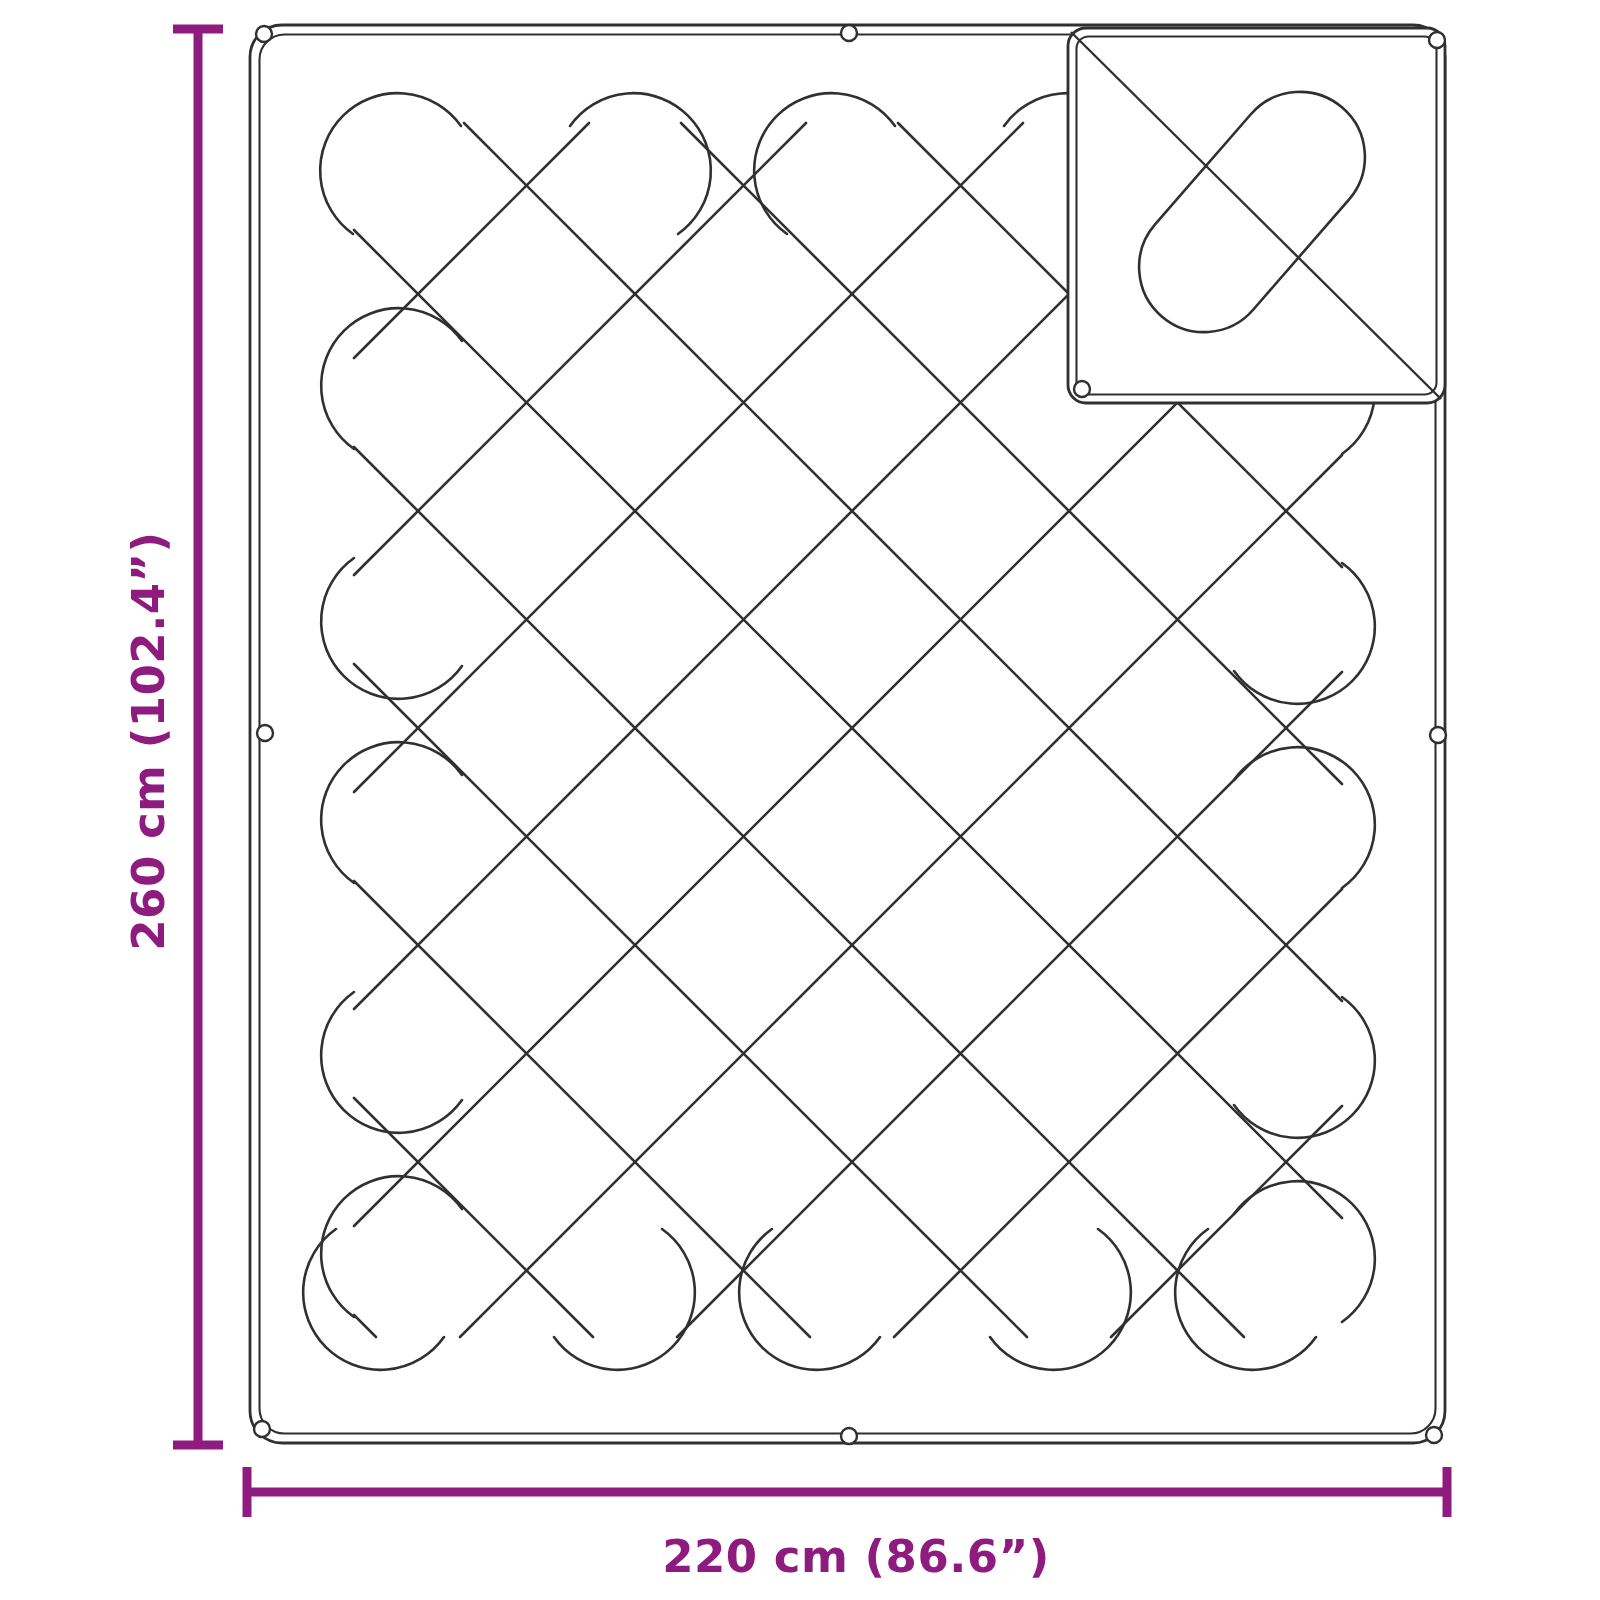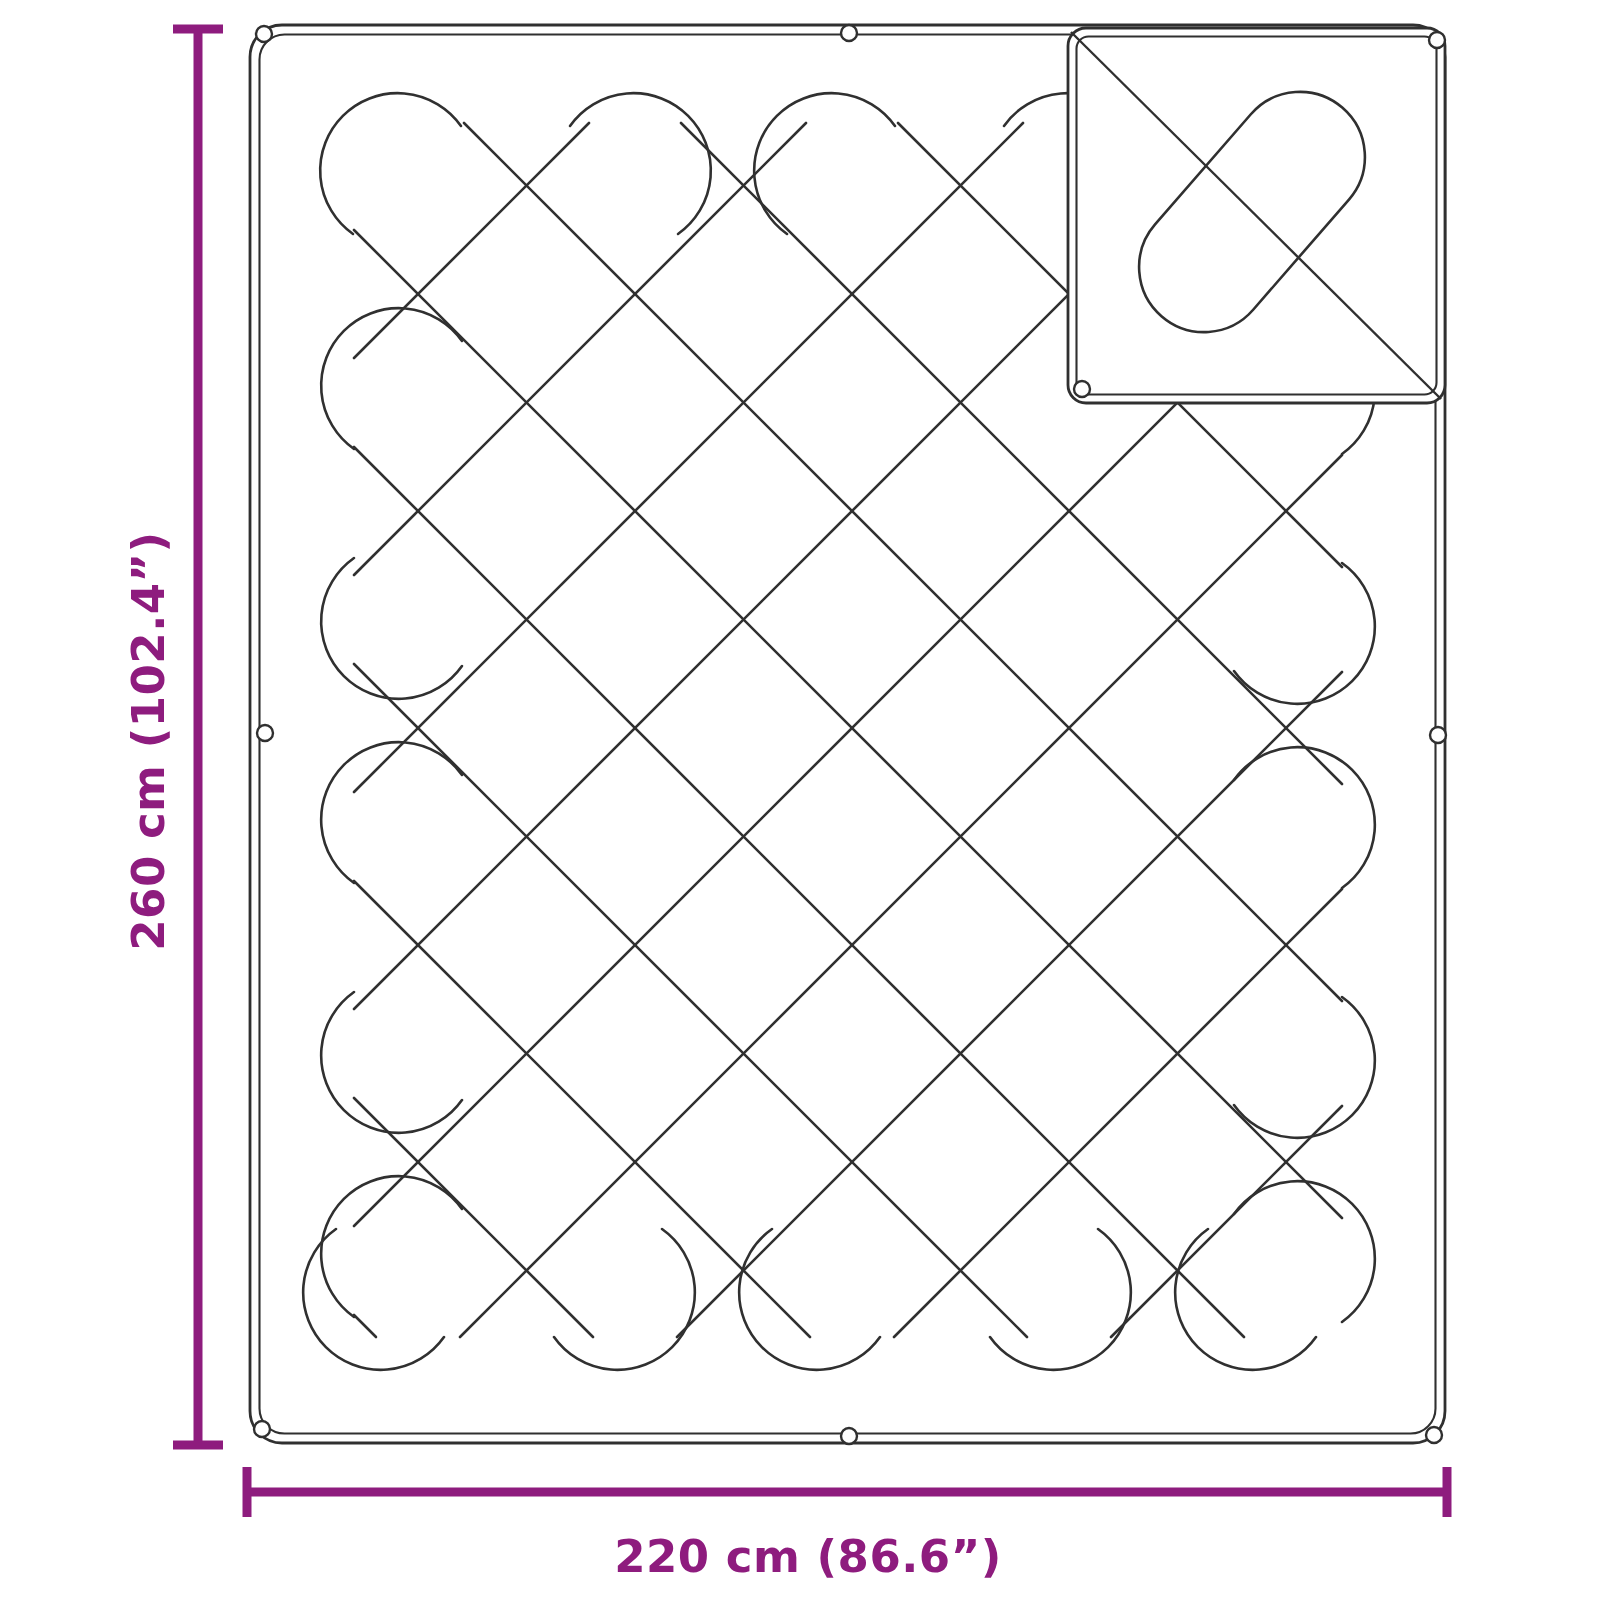--- a/index.html
+++ b/index.html
@@ -28,21 +28,21 @@
     font-size: 45px;
     white-space: nowrap;
     letter-spacing: 0.5px;
   }
   #height-label {
     left: 148px;
     top: 741px;
     transform: translate(-50%, -50%) rotate(-90deg);
   }
   #width-label {
-    left: 808px;
+    left: 856px;
     top: 1556px;
     transform: translate(-50%, -50%);
   }
 </style>
 </head>
 <body>
 
 <div id="stage">
   <svg id="diagram-svg" viewBox="0 0 1600 1600" xmlns="http://www.w3.org/2000/svg">
       <g>

